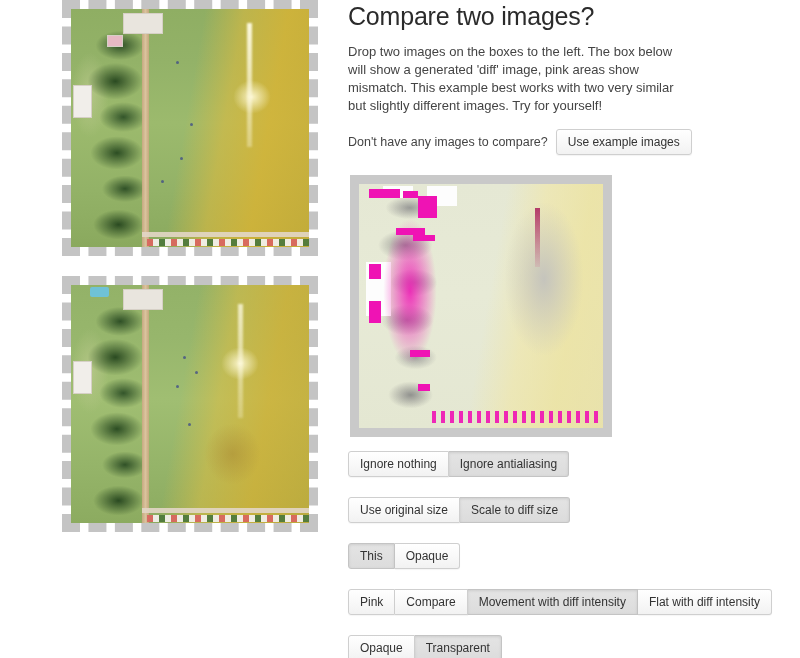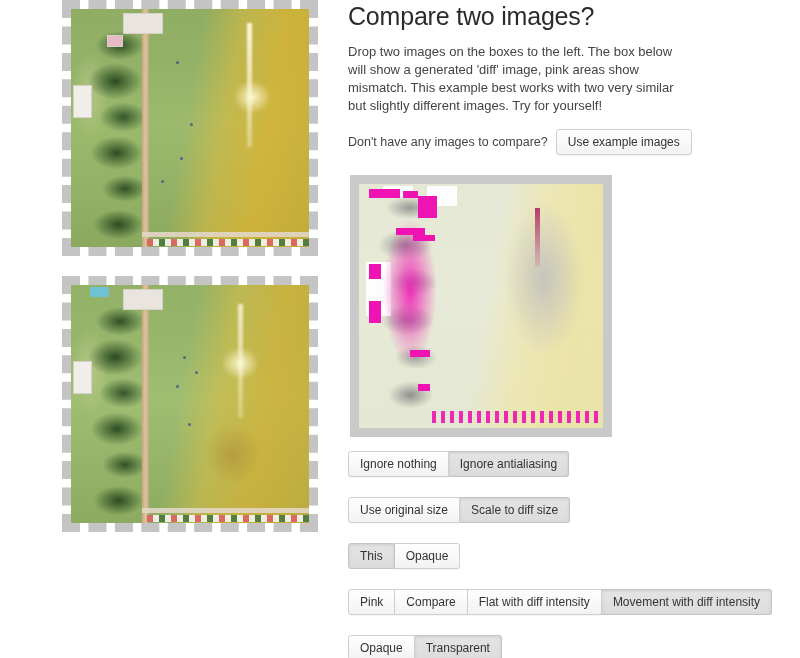--- a/index.html
+++ b/index.html
@@ -382,22 +382,22 @@
       <div class="btn-group">
         <button class="btn active">This</button>
         <button class="btn">Opaque</button>
       </div>
     </div>
 
     <div class="row">
       <div class="btn-group">
         <button class="btn">Pink</button>
         <button class="btn">Compare</button>
+        <button class="btn active">Movement with diff intensity</button>
         <button class="btn">Flat with diff intensity</button>
-        <button class="btn active">Movement with diff intensity</button>
       </div>
     </div>
 
     <div class="row">
       <div class="btn-group">
         <button class="btn">Opaque</button>
         <button class="btn active">Transparent</button>
       </div>
     </div>
 

